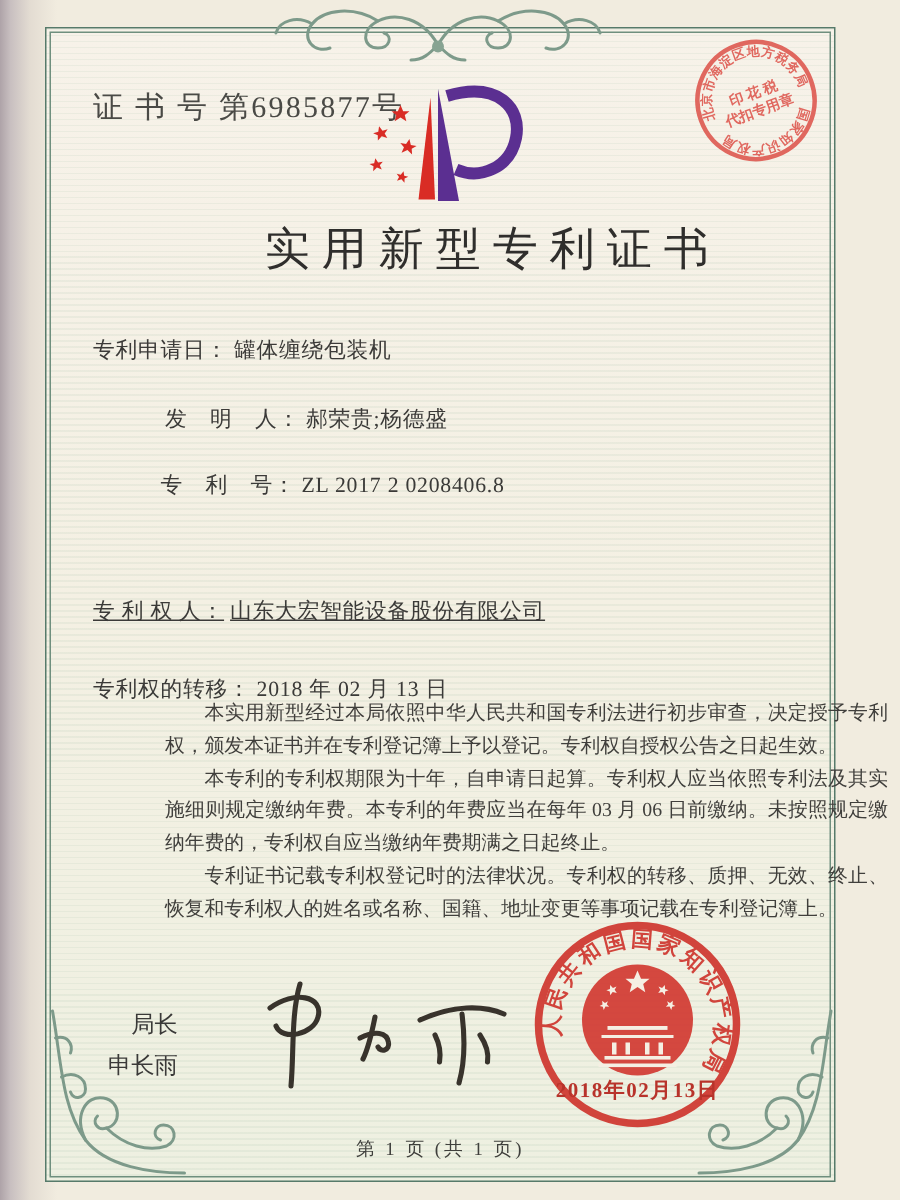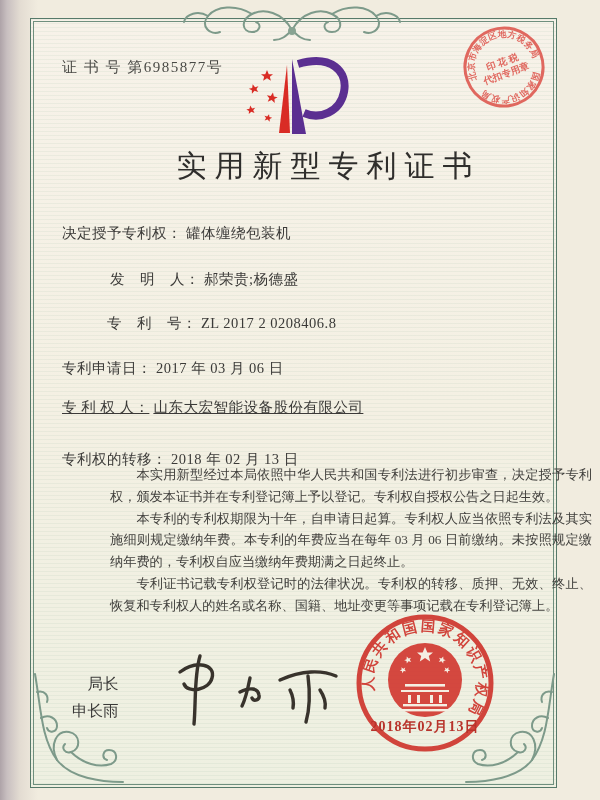--- a/index.html
+++ b/index.html
@@ -7,21 +7,21 @@
   .sheet{position:relative;width:600px;height:800px;
     background:linear-gradient(90deg,#aea3a8 0px,#c8bfc0 7px,#e3dcd2 20px,#f1ecdf 38px,#f1ecdf 100%);}
   .paper-inner{position:absolute;left:30px;top:18px;width:527px;height:770px;
     background:
       repeating-linear-gradient(0deg, rgba(132,172,146,0.10) 0 1px, rgba(0,0,0,0) 1px 4px),
       linear-gradient(180deg,#f7f2e9 0%,#f4f0e3 50%,#eef0e1 100%);}
   .frame{position:absolute;left:30px;top:18px;width:525px;height:768px;
     border:1.5px solid #567a6a;pointer-events:none;}
   .frame-inner{position:absolute;inset:2px;border:1px solid #6f8f7e;}
   .abs{position:absolute;}
-  .cert-no{left:62px;top:58px;font-size:15px;color:#4a4a46;letter-spacing:1.5px;font-family:Liberation Serif, serif;}
+  .cert-no{left:62px;top:58px;font-size:20px;color:#4a4a46;letter-spacing:1.5px;font-family:Liberation Serif, serif;}
   .title{left:30px;top:146px;width:589px;text-align:center;font-size:30px;color:#2f2e2c;
     letter-spacing:8px;padding-left:8px;box-sizing:border-box;font-weight:500;}
   .field{left:62px;font-size:14.5px;color:#3b3a38;letter-spacing:0.5px;}
   .field .val{margin-left:4px;}
   .paras{left:62px;top:464px;width:482px;font-size:13.2px;line-height:21.8px;
     color:#403f3c;text-align:justify;margin-left:48px;}
   .paras p{margin:0;text-indent:2em;}
   .director{left:72px;top:670px;font-size:15.5px;color:#3a3938;line-height:27px;text-align:right;}
   .footer{left:30px;top:758px;width:527px;text-align:center;font-size:12.5px;color:#3f3f3c;letter-spacing:2px;}
   .seal-date{left:350px;top:718px;width:150px;text-align:center;font-size:14px;
@@ -82,30 +82,27 @@
     <use href="#st" transform="translate(25,20) scale(6)" fill="#d92c25"></use>
     <use href="#st" transform="translate(12,33) scale(5) rotate(-15)" fill="#d92c25"></use>
     <use href="#st" transform="translate(30,42) scale(5.5) rotate(10)" fill="#d92c25"></use>
     <use href="#st" transform="translate(9,54) scale(4.5) rotate(-10)" fill="#d92c25"></use>
     <use href="#st" transform="translate(26,62) scale(4) rotate(15)" fill="#d92c25"></use>
   </svg>
 
   <div class="abs title">实用新型专利证书</div>
 
   <div class="abs field" style="top:224px;">
-    <span>决定授予专利权：</span><span class="val">罐体缠绕包装机</span>
+    <span>专利申请日：</span><span class="val">罐体缠绕包装机</span>
   </div>
   <div class="abs field" style="top:270px;margin-left:48px;">
     <span>发　明　人：</span><span class="val">郝荣贵;杨德盛</span>
   </div>
   <div class="abs field" style="top:314px;margin-left:45px;">
     <span>专　利　号：</span><span class="val">ZL 2017 2 0208406.8</span>
-  </div>
-  <div class="abs field" style="top:359px;">
-    <span>专利申请日：</span><span class="val">2017 年 03 月 06 日</span>
   </div>
   <div class="abs field" style="top:398px;text-decoration:underline;">
     <span>专 利 权 人：</span><span class="val">山东大宏智能设备股份有限公司</span>
   </div>
   <div class="abs field" style="top:450px;">
     <span>专利权的转移：</span><span class="val">2018 年 02 月 13 日</span>
   </div>
 
   <div class="abs paras">
     <p>本实用新型经过本局依照中华人民共和国专利法进行初步审查，决定授予专利权，颁发本证书并在专利登记簿上予以登记。专利权自授权公告之日起生效。</p>
@@ -171,13 +168,14 @@
         <textPath href="#stampRing" startOffset="25%" text-anchor="middle">北京市海淀区地方税务局</textPath>
       </text>
       <text font-size="8.6" letter-spacing="0.6" fill="#dd5048" font-family="Liberation Serif, serif" font-weight="bold">
         <textPath href="#stampRing" startOffset="75%" text-anchor="middle">国家知识产权局</textPath>
       </text>
       <text x="52" y="50" text-anchor="middle" font-size="9.5" fill="#dd5048" font-family="Liberation Serif, serif" font-weight="bold">印 花 税</text>
       <text x="52" y="62" text-anchor="middle" font-size="9.5" fill="#dd5048" font-family="Liberation Serif, serif" font-weight="bold">代扣专用章</text>
     </g>
   </svg>
 
+  <div class="abs footer">第 1 页 (共 1 页)</div>
 </div>
 
 </body></html>

